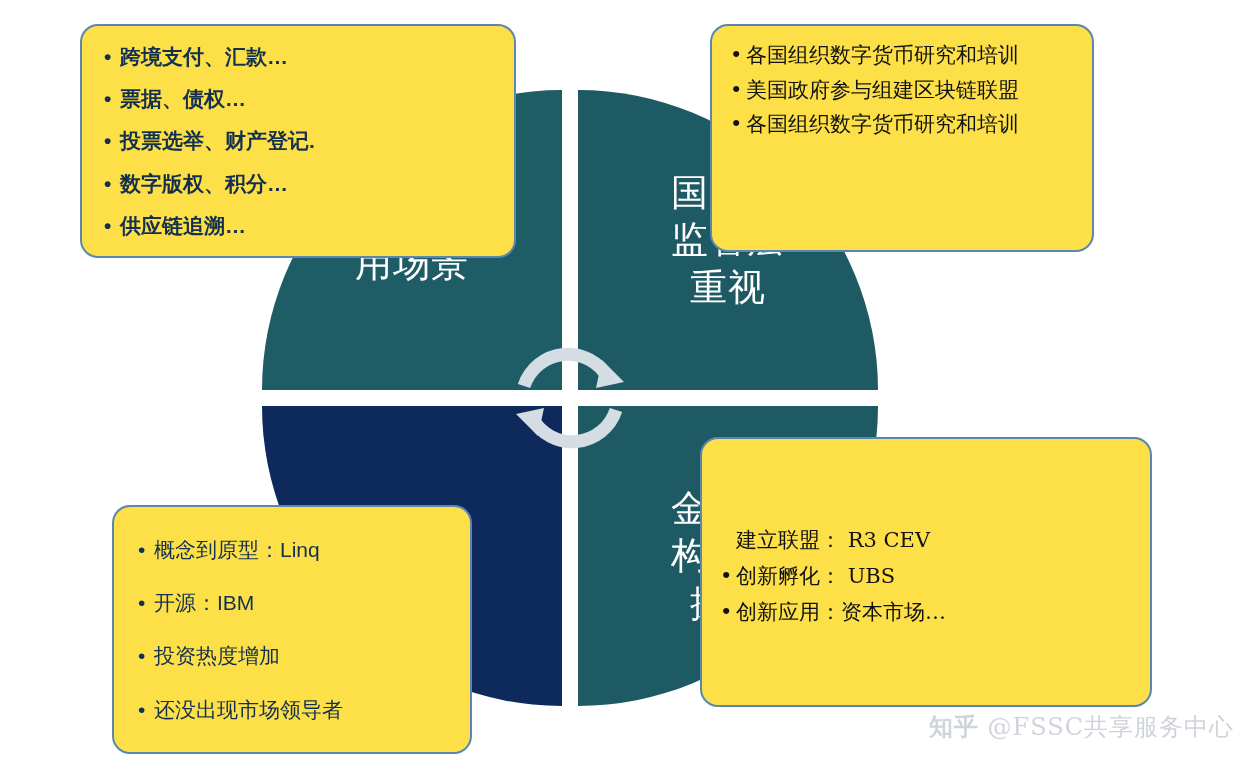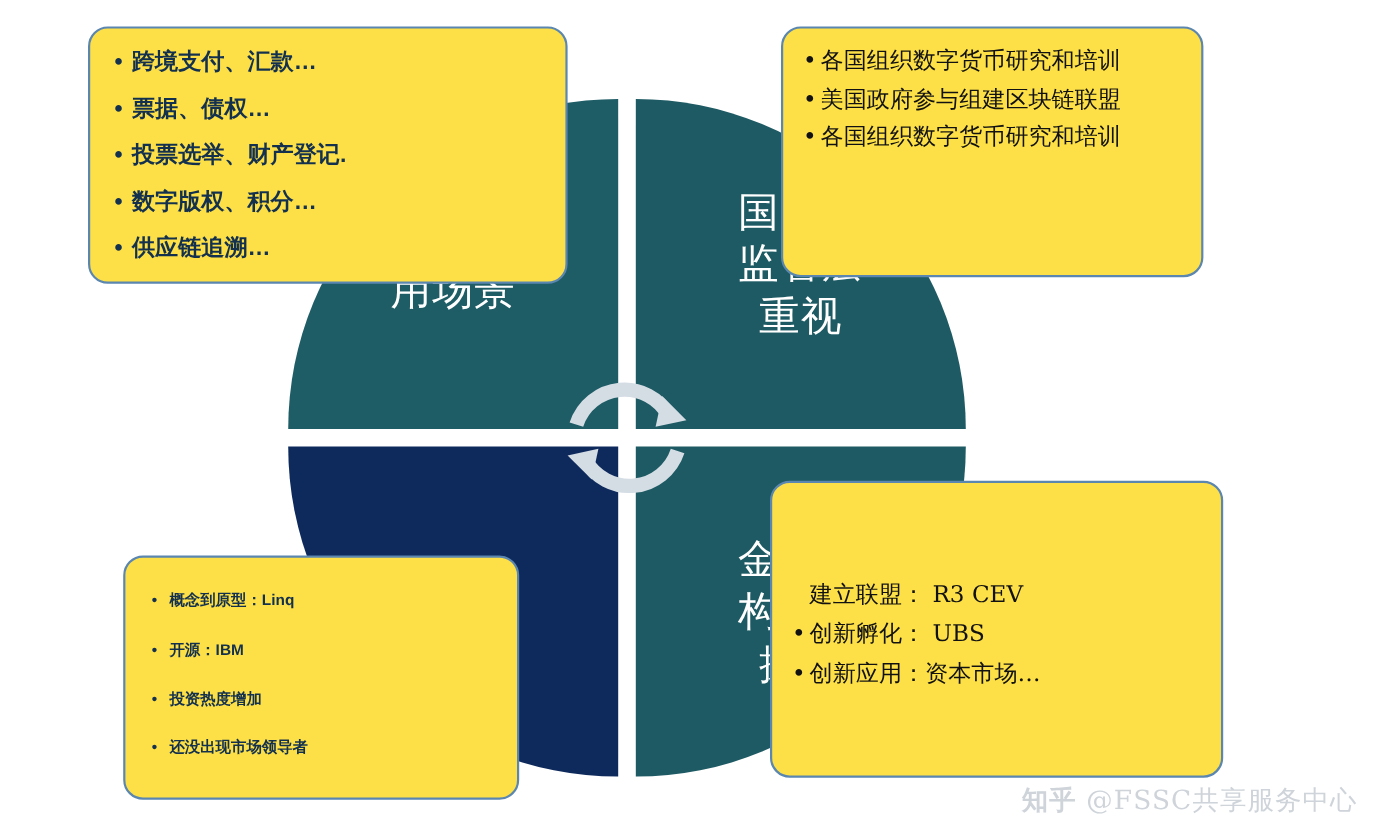--- a/index.html
+++ b/index.html
@@ -143,32 +143,32 @@
   
   .box-bl {
     left: 112px;
     top: 505px;
     width: 360px;
     min-height: 222px;
     padding: 30px 24px;
   }
   .box-bl li {
     font-family: "Liberation Sans", sans-serif;
-    font-weight: bold;
-    font-size: 14px;
+    font-weight: normal;
+    font-size: 21px;
     line-height: 1.2;
     color: #13304f;
     margin-bottom: 28px;
   }
 
   
   .box-br {
     left: 700px;
     top: 437px;
-    width: 412px;
+    width: 452px;
     min-height: 270px;
     padding: 88px 18px 18px 18px;
   }
   .box-br li {
     font-family: "DejaVu Serif", "Liberation Serif", serif;
     font-size: 21px;
     line-height: 1.28;
     color: #111111;
     margin-bottom: 9px;
   }

